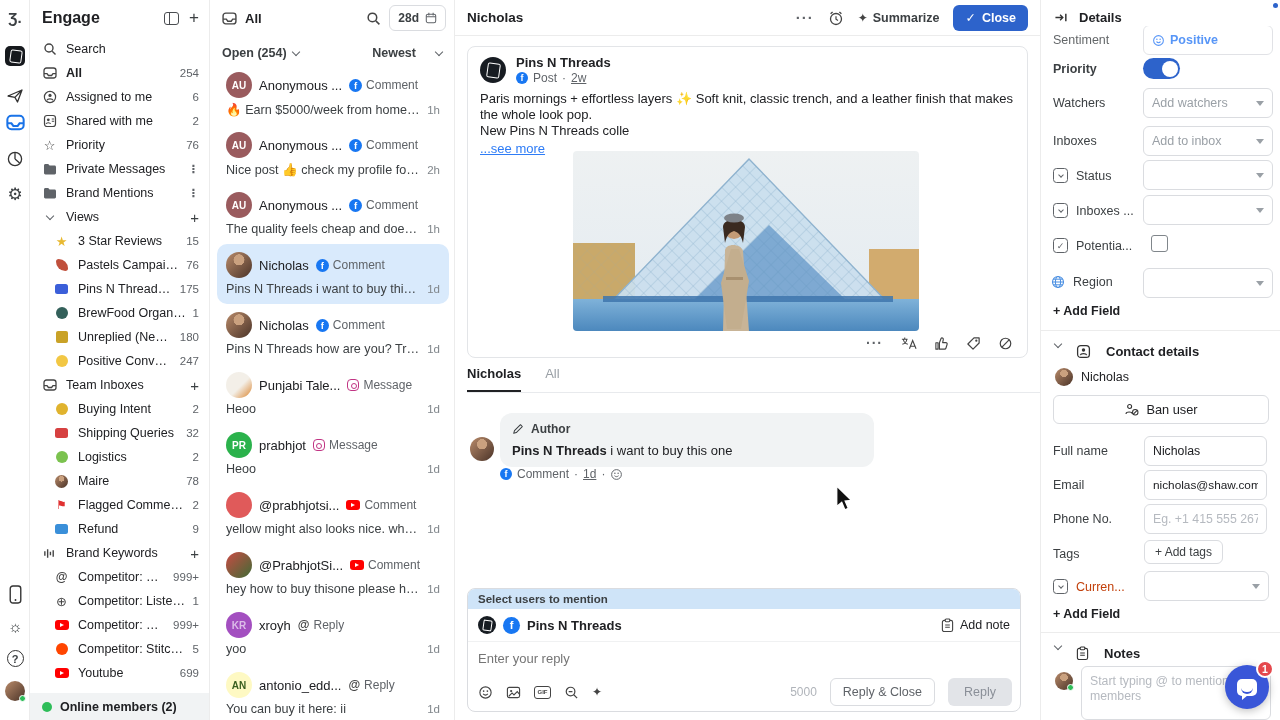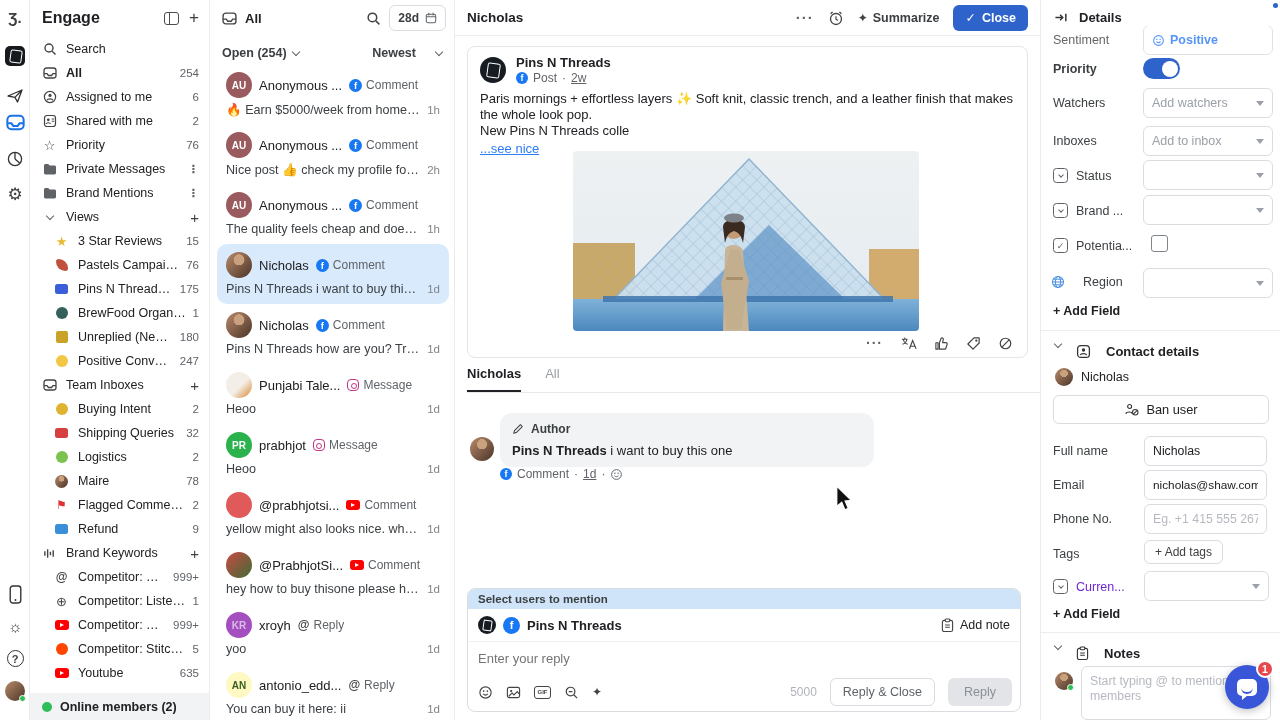--- a/index.html
+++ b/index.html
@@ -357,21 +357,21 @@
             <span class="dot12" style="background:#ff4500"></span>
           </span>
           <span class="slabel">Competitor: StitchStyleCo</span>
           <span class="scount">5</span>
         </div>
       <div class="srow ind">
           <span class="ic">
             <span class="yt"></span>
           </span>
           <span class="slabel">Youtube</span>
-          <span class="scount">635</span>
+          <span class="scount">699</span>
         </div>
     </div>
     <div class="online">
       <span class="odot"></span>
       <span>Online members (2)</span>
     </div>
   </div>
 
   <div class="list">
     <div class="l-head">
@@ -592,21 +592,21 @@
       <div style="position:absolute;left:48px;top:8px;font-size:13px;font-weight:700">Pins N Threads</div>
       <div style="position:absolute;left:48px;top:24px" class="flex">
         <span class="fbi" style="width:12px;height:12px;font-size:9px">f</span>
         <span style="font-size:12px;color:#5f6368;margin-left:5px">Post</span>
         <span style="font-size:12px;color:#5f6368;margin:0 5px">·</span>
         <span style="font-size:12px;color:#5f6368;text-decoration:underline">2w</span>
       </div>
       <div style="position:absolute;left:12px;top:44px;width:537px;font-size:13px;line-height:16px">
         <span>Paris mornings + effortless layers ✨ Soft knit, classic trench, and a leather finish that makes the whole look pop.</span><br>
         <span>New Pins N Threads colle</span>
-        <div class="seemore" style="margin-top:2px">...see nice</div>
+        <div class="seemore" style="margin-top:2px">...see more</div>
       </div>
 
       <div style="position:absolute;left:105px;top:104px;width:346px;height:180px;border-radius:4px;overflow:hidden">
         <svg width="346" height="180" viewBox="0 0 346 180">
           <defs>
             <linearGradient id="sky" x1="0" y1="0" x2="0" y2="1">
                 <stop offset="0" stop-color="#eef1f2"></stop>
                 <stop offset="1" stop-color="#e3ebf1"></stop>
               </linearGradient>
             <linearGradient id="water" x1="0" y1="0" x2="0" y2="1">
@@ -791,33 +791,33 @@
         </span>
         <span style="font-size:12.5px;color:#3c4043">Status</span>
       </span>
     <span class="dbox" style="top:160px">
         <span class="tri"></span>
       </span>
     <span class="flex" style="position:absolute;left:12px;top:203px;gap:8px">
         <span class="fldic">
           <span class="chev"></span>
         </span>
-        <span style="font-size:12.5px;color:#3c4043">Brand ...</span>
+        <span style="font-size:12.5px;color:#3c4043">Inboxes ...</span>
       </span>
     <span class="dbox" style="top:195px">
         <span class="tri"></span>
       </span>
     <span class="flex" style="position:absolute;left:12px;top:238px;gap:8px">
         <span class="fldic">
           <span style="font-size:9px;color:#5f6368">✓</span>
         </span>
         <span style="font-size:12.5px;color:#3c4043">Potentia...</span>
       </span>
     <span class="cbx" style="left:110px;top:235px"></span>
-    <span class="flex" style="position:absolute;left:10px;top:275px;gap:18px">
+    <span class="flex" style="position:absolute;left:10px;top:275px;gap:8px">
         <svg width="14" height="14" viewBox="0 0 14 14">
           <circle cx="7" cy="7" r="5.5" fill="none" stroke="#4a8fe2" stroke-width="1.1"></circle>
           <ellipse cx="7" cy="7" rx="2.6" ry="5.5" fill="none" stroke="#4a8fe2" stroke-width="1"></ellipse>
           <path d="M1.5 7h11M2.3 4.2h9.4M2.3 9.8h9.4" stroke="#4a8fe2" stroke-width="1" fill="none"></path>
         </svg>
         <span style="font-size:12.5px;color:#3c4043">Region</span>
       </span>
     <span class="dbox" style="top:268px">
         <span class="tri"></span>
       </span>
@@ -853,21 +853,21 @@
     <span class="drow-label" style="top:478px">Email</span>
     <input class="dinput" style="top: 470px; font-size: 11.8px;" value="nicholas@shaw.com">
     <span class="drow-label" style="top:512px">Phone No.</span>
     <input class="dinput" style="top: 504px;" placeholder="Eg. +1 415 555 2671">
     <span class="drow-label" style="top:547px">Tags</span>
     <span style="position:absolute;left:103px;top:540px;height:24px;border:1px solid #dadce0;border-radius:6px;display:inline-flex;align-items:center;padding:4px 10px;font-size:12px;color:#3c4043;background:#fff">+ Add tags</span>
     <span class="flex" style="position:absolute;left:12px;top:579px;gap:8px">
         <span class="fldic">
           <span class="chev"></span>
         </span>
-        <span style="font-size:12.5px;color:#6d28d9">Curren...</span>
+        <span style="font-size:12.5px;color:#c2410c">Curren...</span>
       </span>
     <span class="dbox" style="top:571px;left:103px;width:125px">
         <span class="tri"></span>
       </span>
     <span class="addf" style="top:607px">+ Add Field</span>
     <span class="divline" style="top:632px"></span>
 
     <div class="secthead" style="left:14px;top:646px">
       <span class="chev" style="margin-top:-3px"></span>
       <span>

